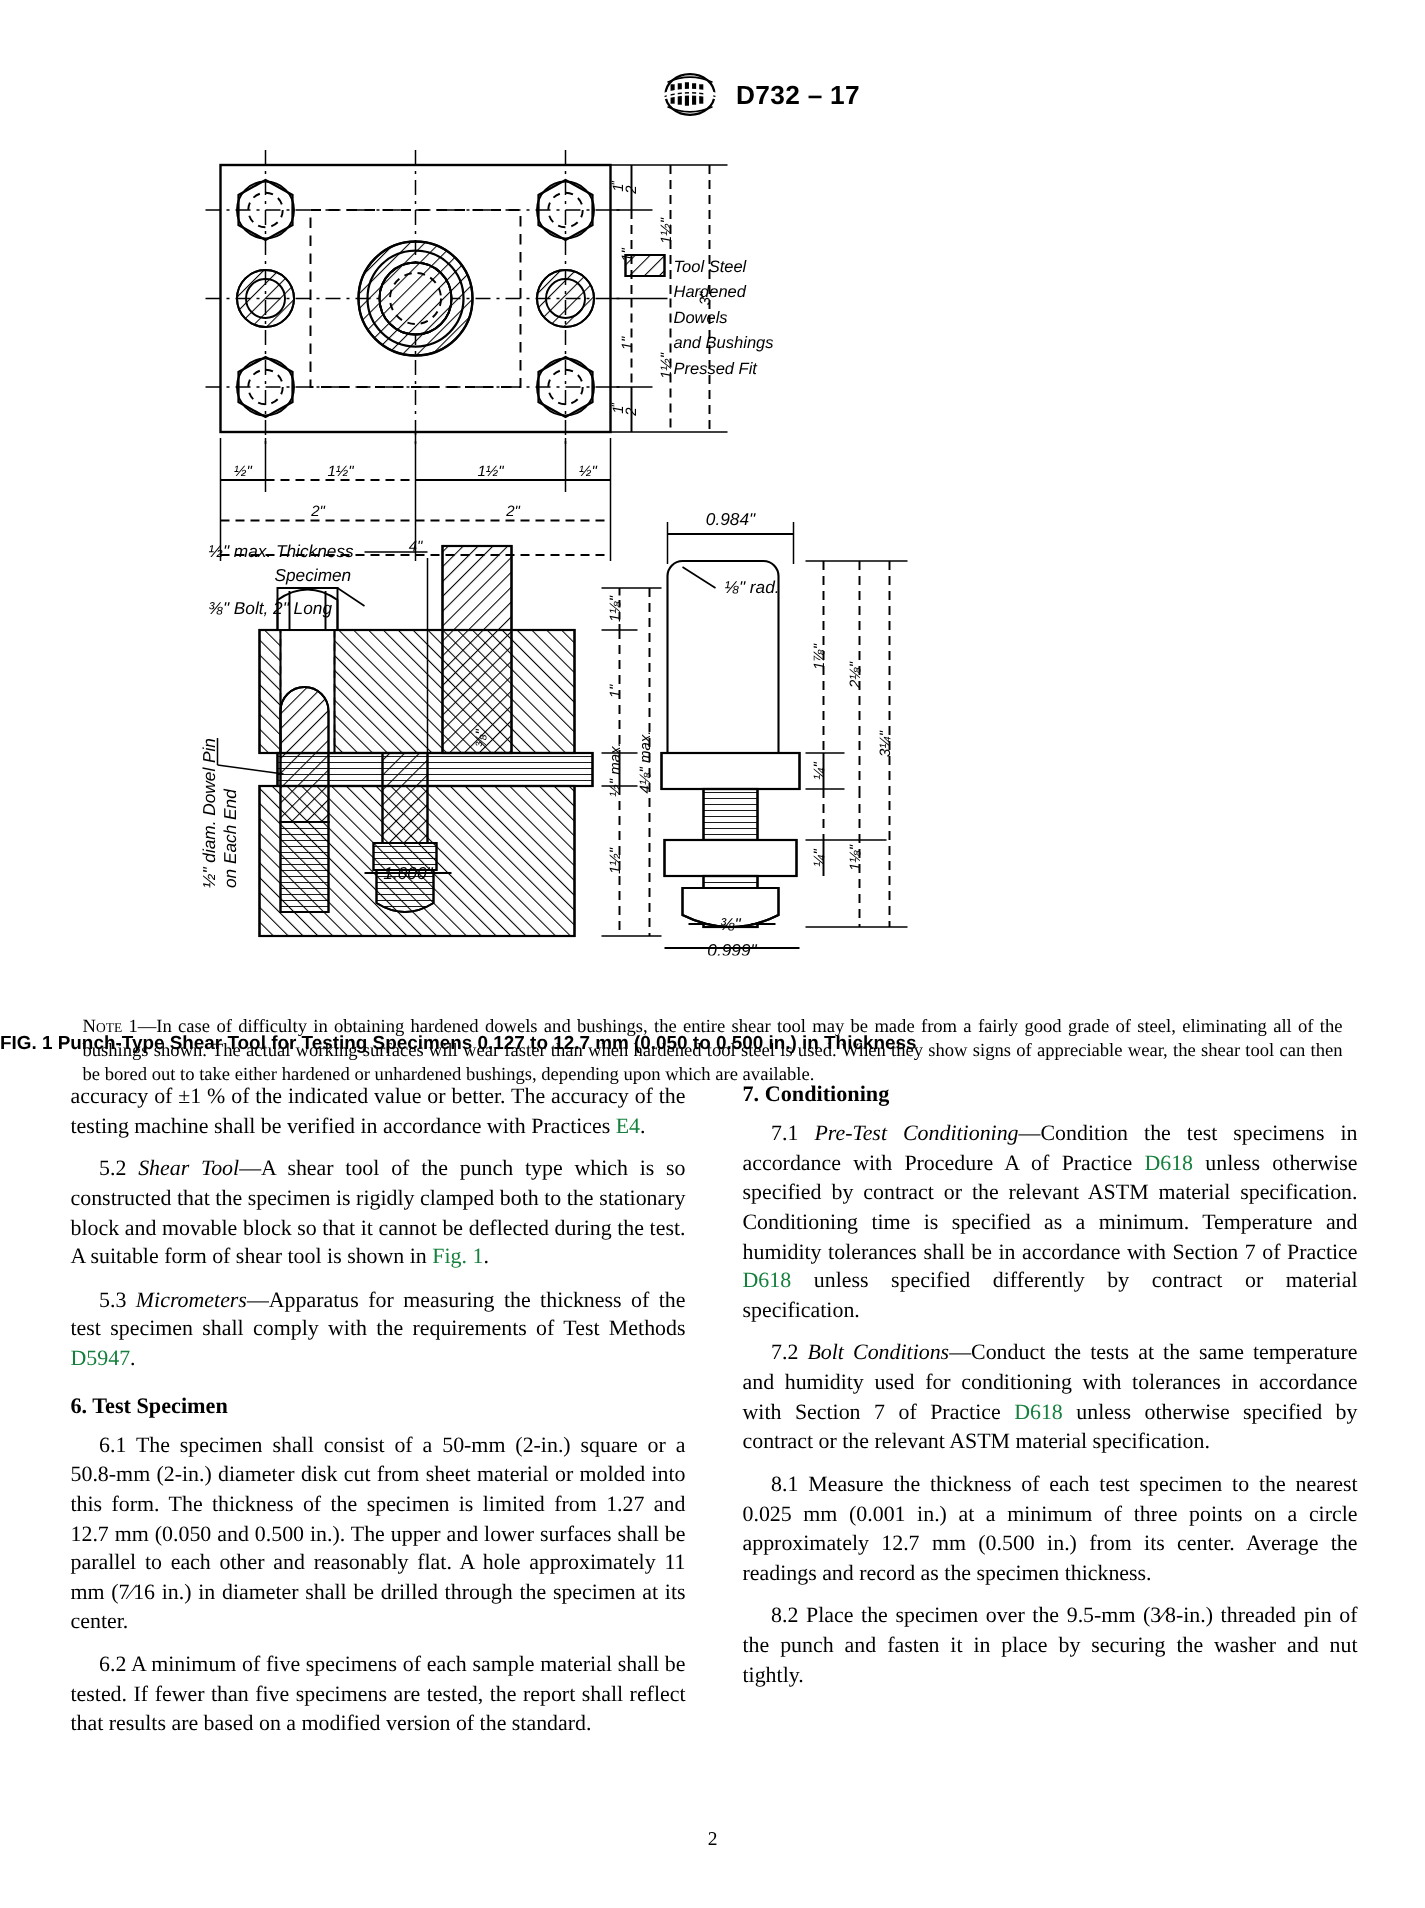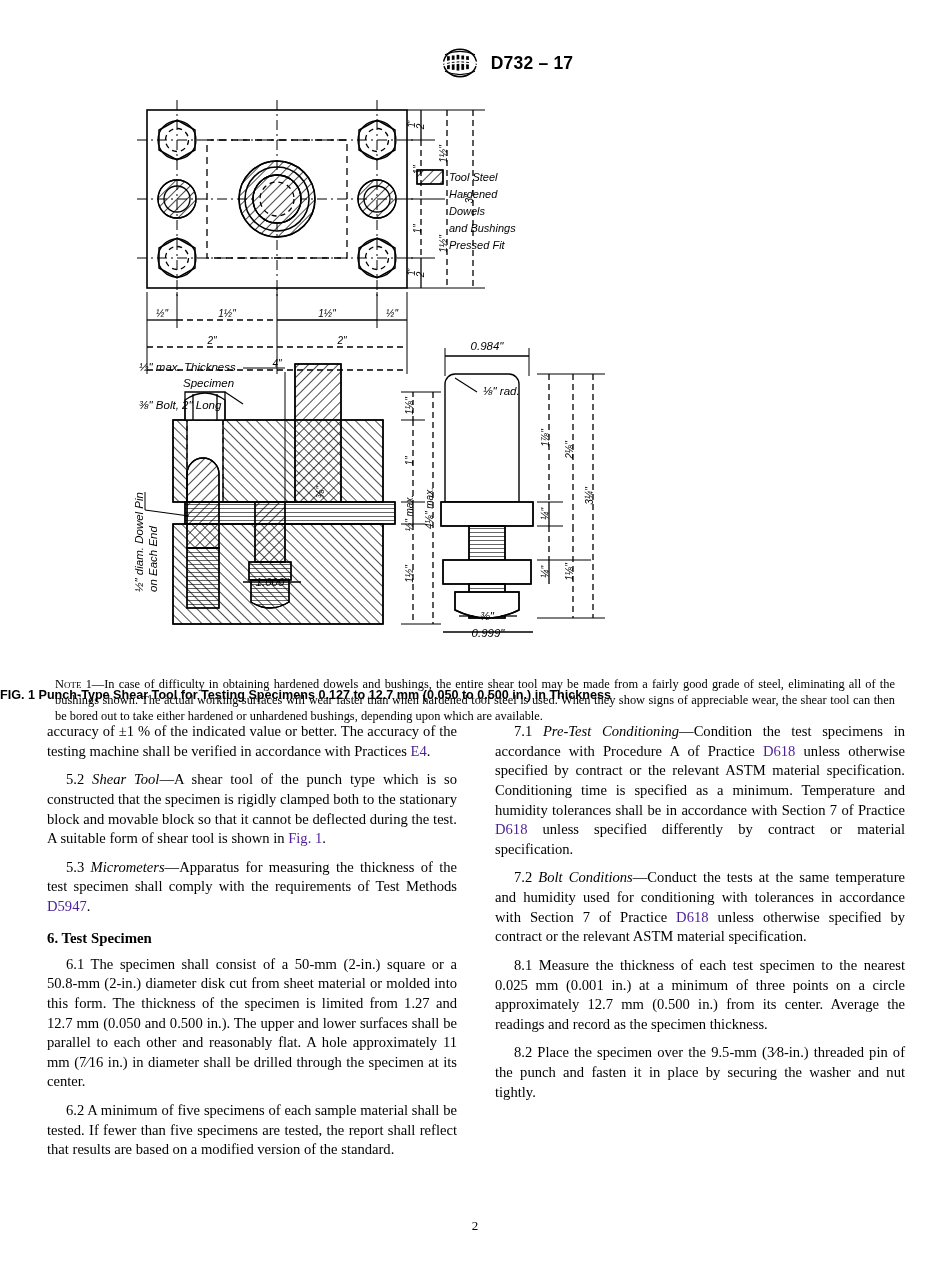--- a/index.html
+++ b/index.html
@@ -35,21 +35,21 @@
 
   
   .cols { position:absolute; top:722px; left:47px; width:858px; height:480px;
           display:flex; gap:38px; }
   .col { width:410px; }
   p.body { margin:0 0 9px 0; font-size:14.6px; line-height:1.345;
            text-align:justify; text-justify:inter-word; }
   p.body.indent { text-indent:19px; }
   h3.sec { margin:13px 0 8px 0; font-size:14.8px; font-weight:bold; }
   h3.sec:first-child { margin-top:0; }
-  .lnk { color:#4c1d95; }
+  .lnk { color:#15803d; }
   i { font-style:italic; }
 
   .pageno { position:absolute; top:1218px; left:0; width:950px; text-align:center;
             font-size:13px; }
 
   
   text { font-family:"Liberation Sans", sans-serif; }
 </style>
 </head>
 <body>
@@ -396,20 +396,21 @@
       <p class="body indent"><span>5.2 </span><i>Shear Tool</i><span>—A shear tool of the punch type which is so constructed that the specimen is rigidly clamped both to the stationary block and movable block so that it cannot be deflected during the test. A suitable form of shear tool is shown in </span><span class="lnk">Fig. 1</span><span>.</span></p>
 
       <p class="body indent"><span>5.3 </span><i>Micrometers</i><span>—Apparatus for measuring the thickness of the test specimen shall comply with the requirements of Test Methods </span><span class="lnk">D5947</span><span>.</span></p>
 
       <h3 class="sec">6.  Test Specimen</h3>
       <p class="body indent">6.1  The specimen shall consist of a 50-mm (2-in.) square or a 50.8-mm (2-in.) diameter disk cut from sheet material or molded into this form. The thickness of the specimen is limited from 1.27 and 12.7 mm (0.050 and 0.500 in.). The upper and lower surfaces shall be parallel to each other and reasonably flat. A hole approximately 11 mm (7⁄16 in.) in diameter shall be drilled through the specimen at its center.</p>
       <p class="body indent">6.2  A minimum of five specimens of each sample material shall be tested. If fewer than five specimens are tested, the report shall reflect that results are based on a modified version of the standard.</p>
     </div>
 
     <div class="col">
+      <h3 class="sec">7.  Conditioning</h3>
 
       <p class="body indent"><span>7.1 </span><i>Pre-Test Conditioning</i><span>—Condition the test specimens in accordance with Procedure A of Practice </span><span class="lnk">D618</span><span> unless otherwise specified by contract or the relevant ASTM material specification. Conditioning time is specified as a minimum. Temperature and humidity tolerances shall be in accordance with Section 7 of Practice </span><span class="lnk">D618</span><span> unless specified differently by contract or material specification.</span></p>
 
       <p class="body indent"><span>7.2 </span><i>Bolt Conditions</i><span>—Conduct the tests at the same temperature and humidity used for conditioning with tolerances in accordance with Section 7 of Practice </span><span class="lnk">D618</span><span> unless otherwise specified by contract or the relevant ASTM material specification.</span></p>
 
       <p class="body indent">8.1  Measure the thickness of each test specimen to the nearest 0.025 mm (0.001 in.) at a minimum of three points on a circle approximately 12.7 mm (0.500 in.) from its center. Average the readings and record as the specimen thickness.</p>
       <p class="body indent">8.2  Place the specimen over the 9.5-mm (3⁄8-in.) threaded pin of the punch and fasten it in place by securing the washer and nut tightly.</p>
     </div>
   </div>
 

